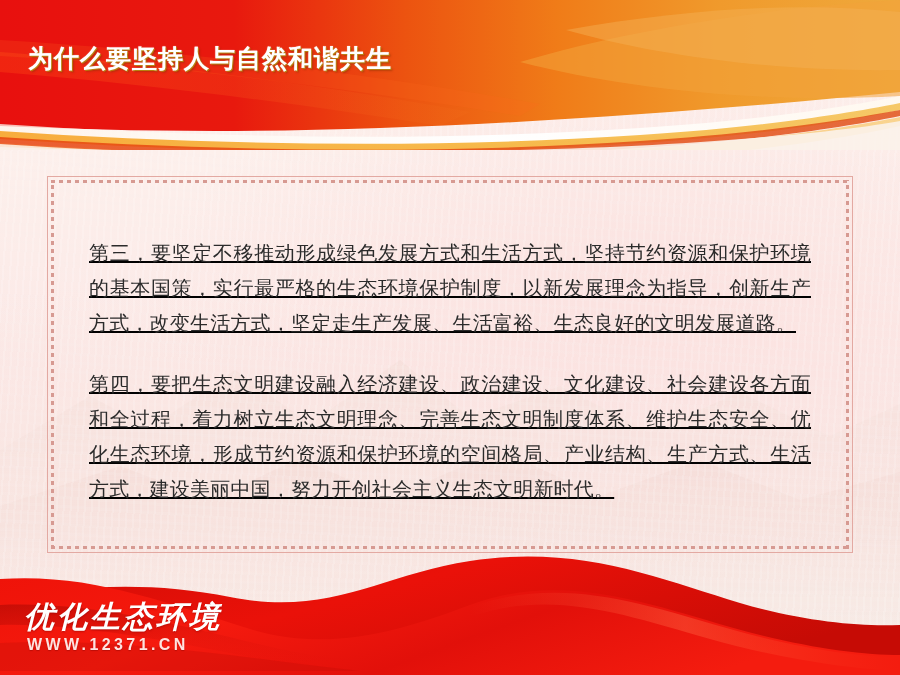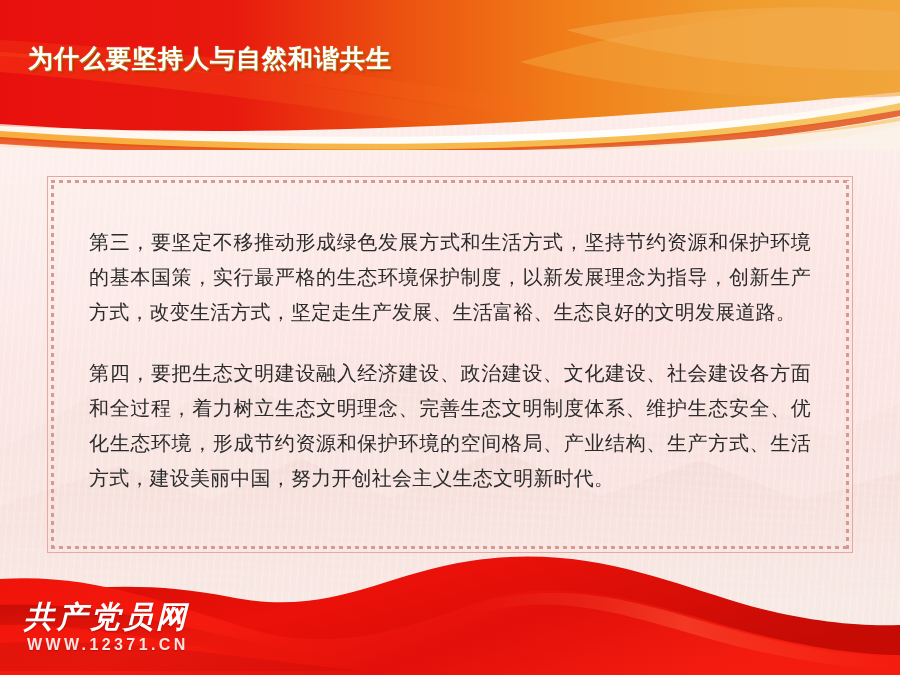--- a/index.html
+++ b/index.html
@@ -87,22 +87,23 @@
     border-style: none;
     background:
       repeating-linear-gradient(90deg, #d79a92 0 4px, rgba(255,255,255,0) 4px 8px) top left / 100% 3px no-repeat,
       repeating-linear-gradient(90deg, #d79a92 0 4px, rgba(255,255,255,0) 4px 8px) bottom left / 100% 3px no-repeat,
       repeating-linear-gradient(0deg, #d79a92 0 4px, rgba(255,255,255,0) 4px 8px) top left / 3px 100% no-repeat,
       repeating-linear-gradient(0deg, #d79a92 0 4px, rgba(255,255,255,0) 4px 8px) top right / 3px 100% no-repeat;
   }
   .panel-body {
     position: absolute;
     left: 38px;
-    top: 45px;
+    top: 56px;
     right: 38px;
+    text-decoration: underline;
   }
   .para {
     margin: 0 0 26px 0;
     font-size: 20px;
     line-height: 35px;
     color: #2b2b2b;
     text-align: justify;
     text-indent: 0;
     letter-spacing: .2px;
   }
@@ -264,18 +265,18 @@
       <path d="M0,56 C70,40 150,36 230,52 C330,72 380,30 470,16 C580,-1 660,34 740,58 C800,76 860,82 900,80 L900,130 L0,130 Z" fill="url(#wv2)"></path>
 
       <path d="M0,34 C90,28 160,56 250,84 C330,108 400,86 470,60 C560,27 640,56 730,82 C800,102 860,110 900,110 L900,130 L0,130 Z" fill="url(#wv1)"></path>
 
       <path d="M0,60 C100,56 190,84 280,104 C360,122 420,108 480,88 C420,120 340,130 250,112 C160,94 70,78 0,80 Z" fill="url(#wvShade)"></path>
       <path d="M470,62 C560,30 640,58 730,84 C800,104 860,112 900,112 L900,126 C850,124 780,114 710,94 C620,68 550,44 470,72 Z" fill="url(#wvHi)"></path>
       <path d="M0,98 C120,92 240,112 360,126 L0,126 Z" fill="#c00d06" opacity=".30"></path>
     </svg>
 
     <div class="logo">
-      <div class="logo-mark">共产党员网</div>
+      <div class="logo-mark">优化生态环境</div>
       <div class="logo-url">WWW.12371.CN</div>
     </div>
   </div>
 
 </div>
 
 </body></html>

